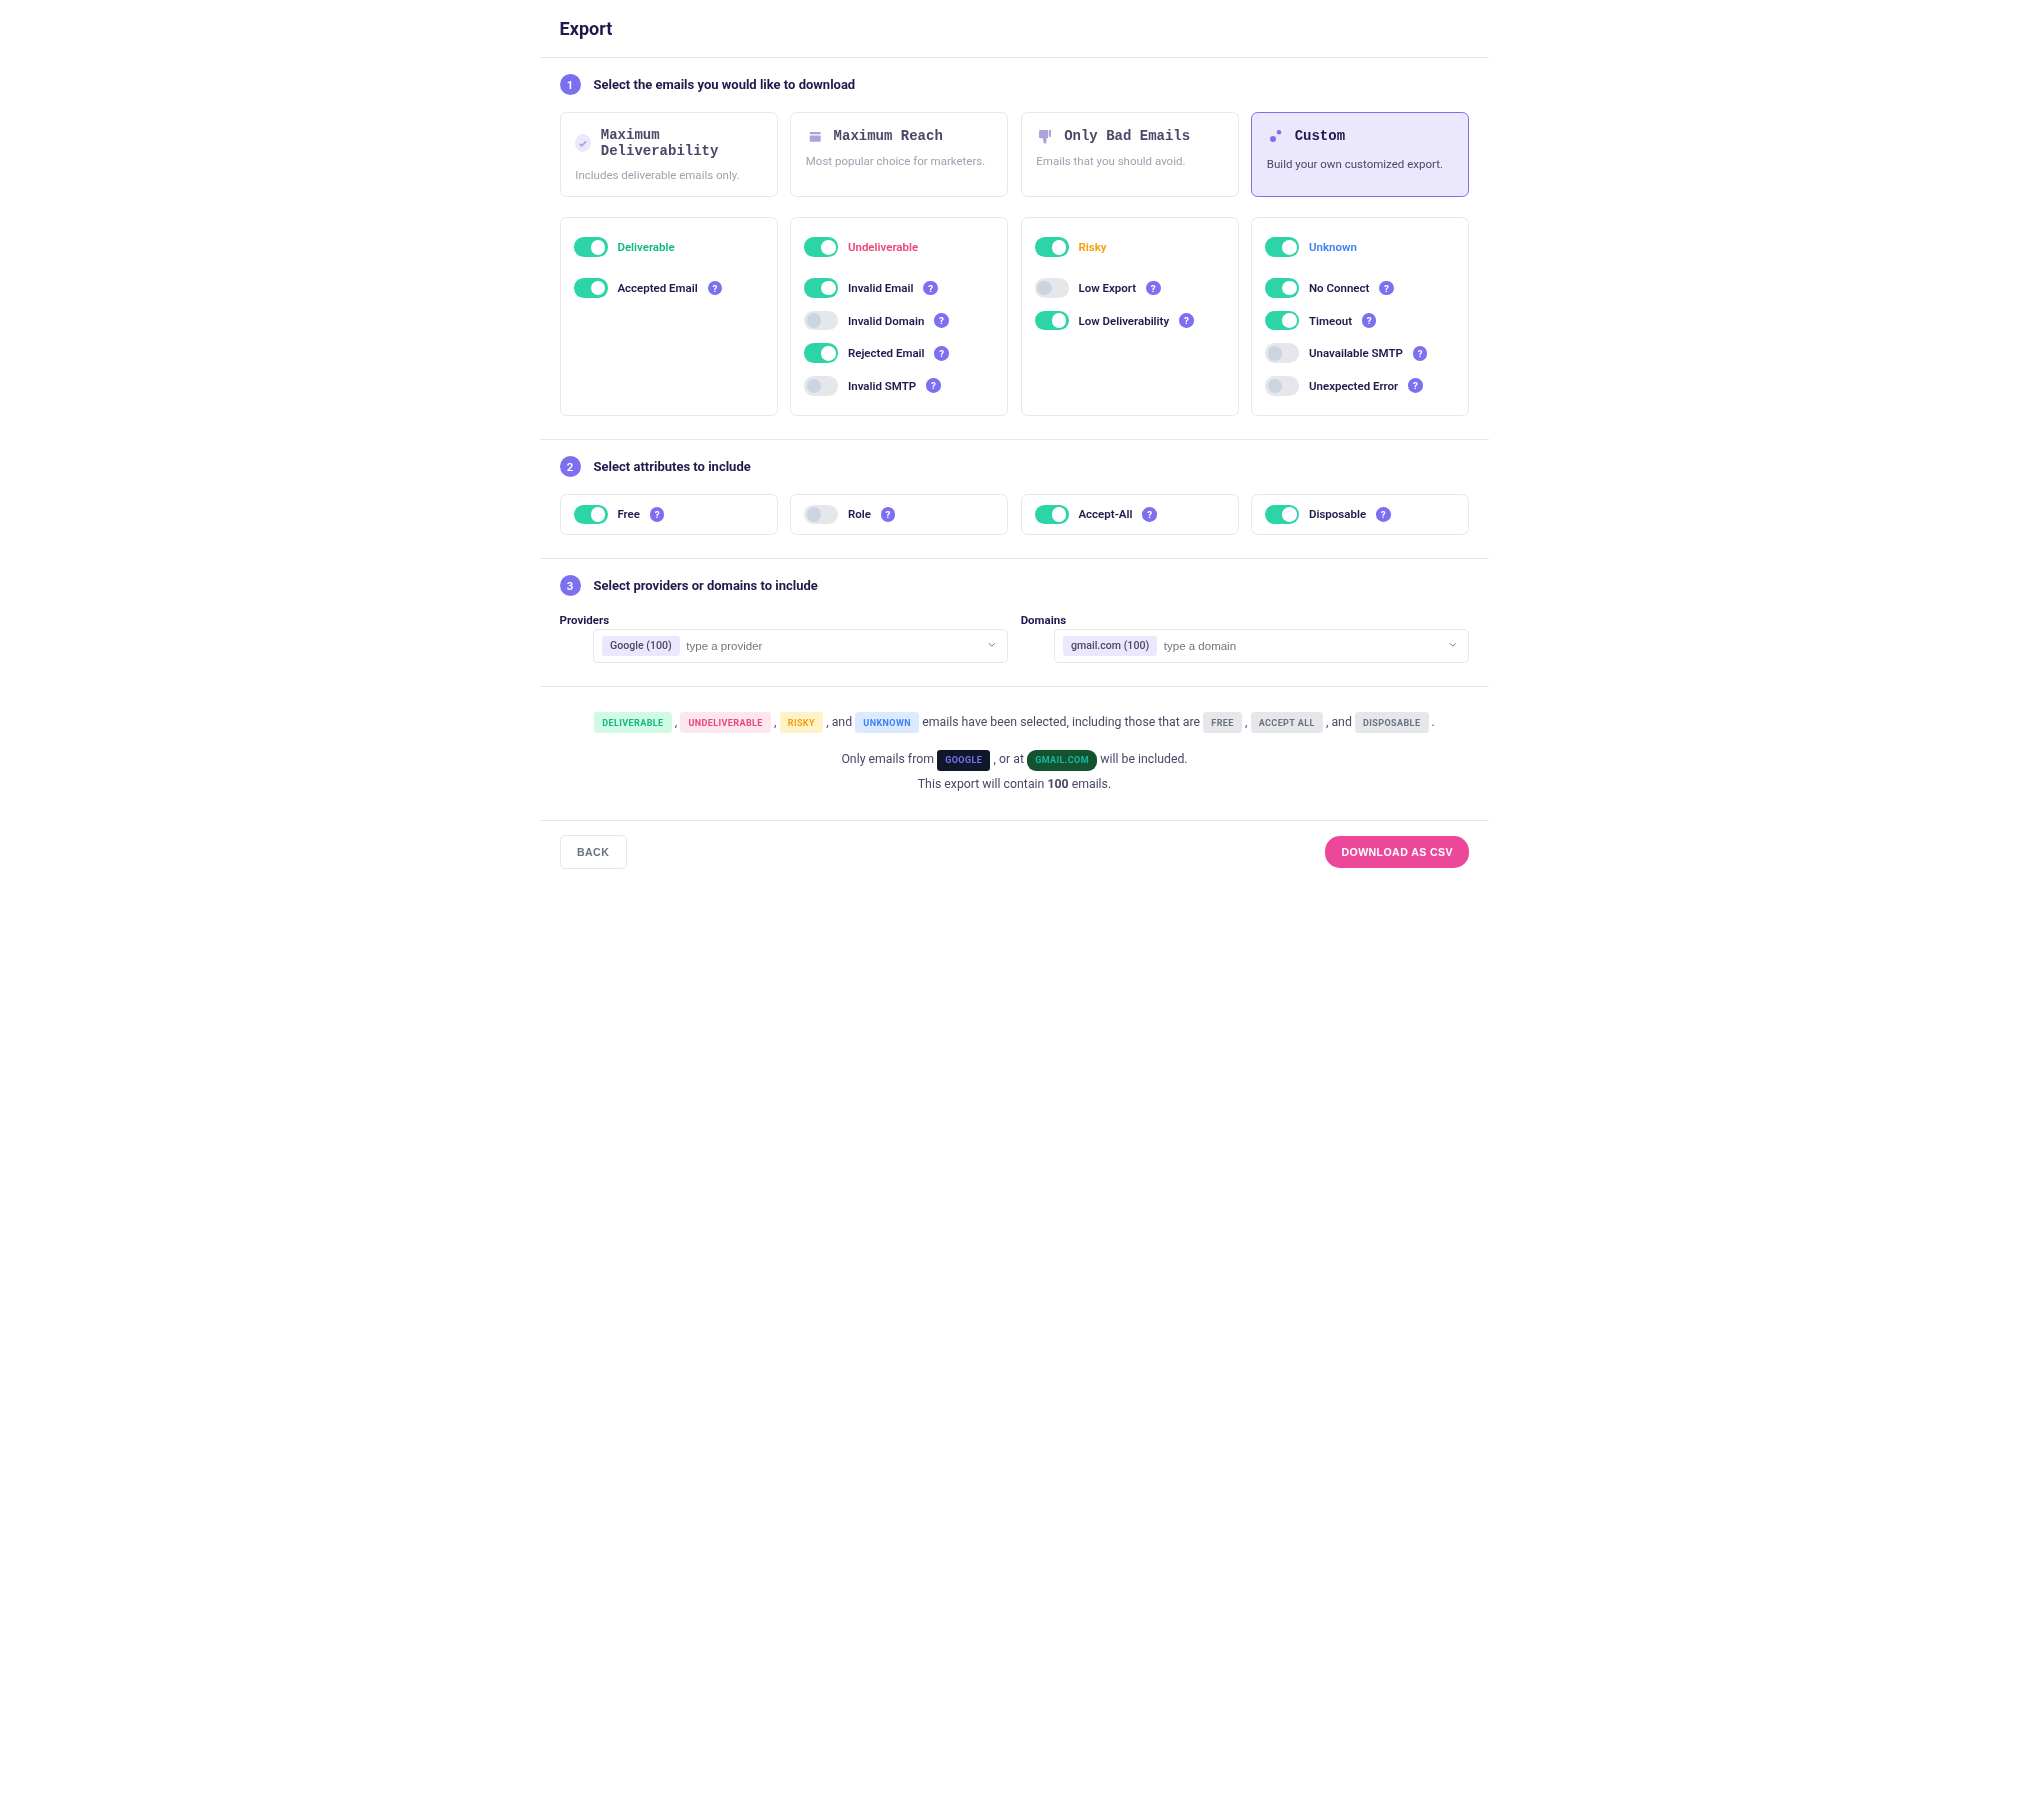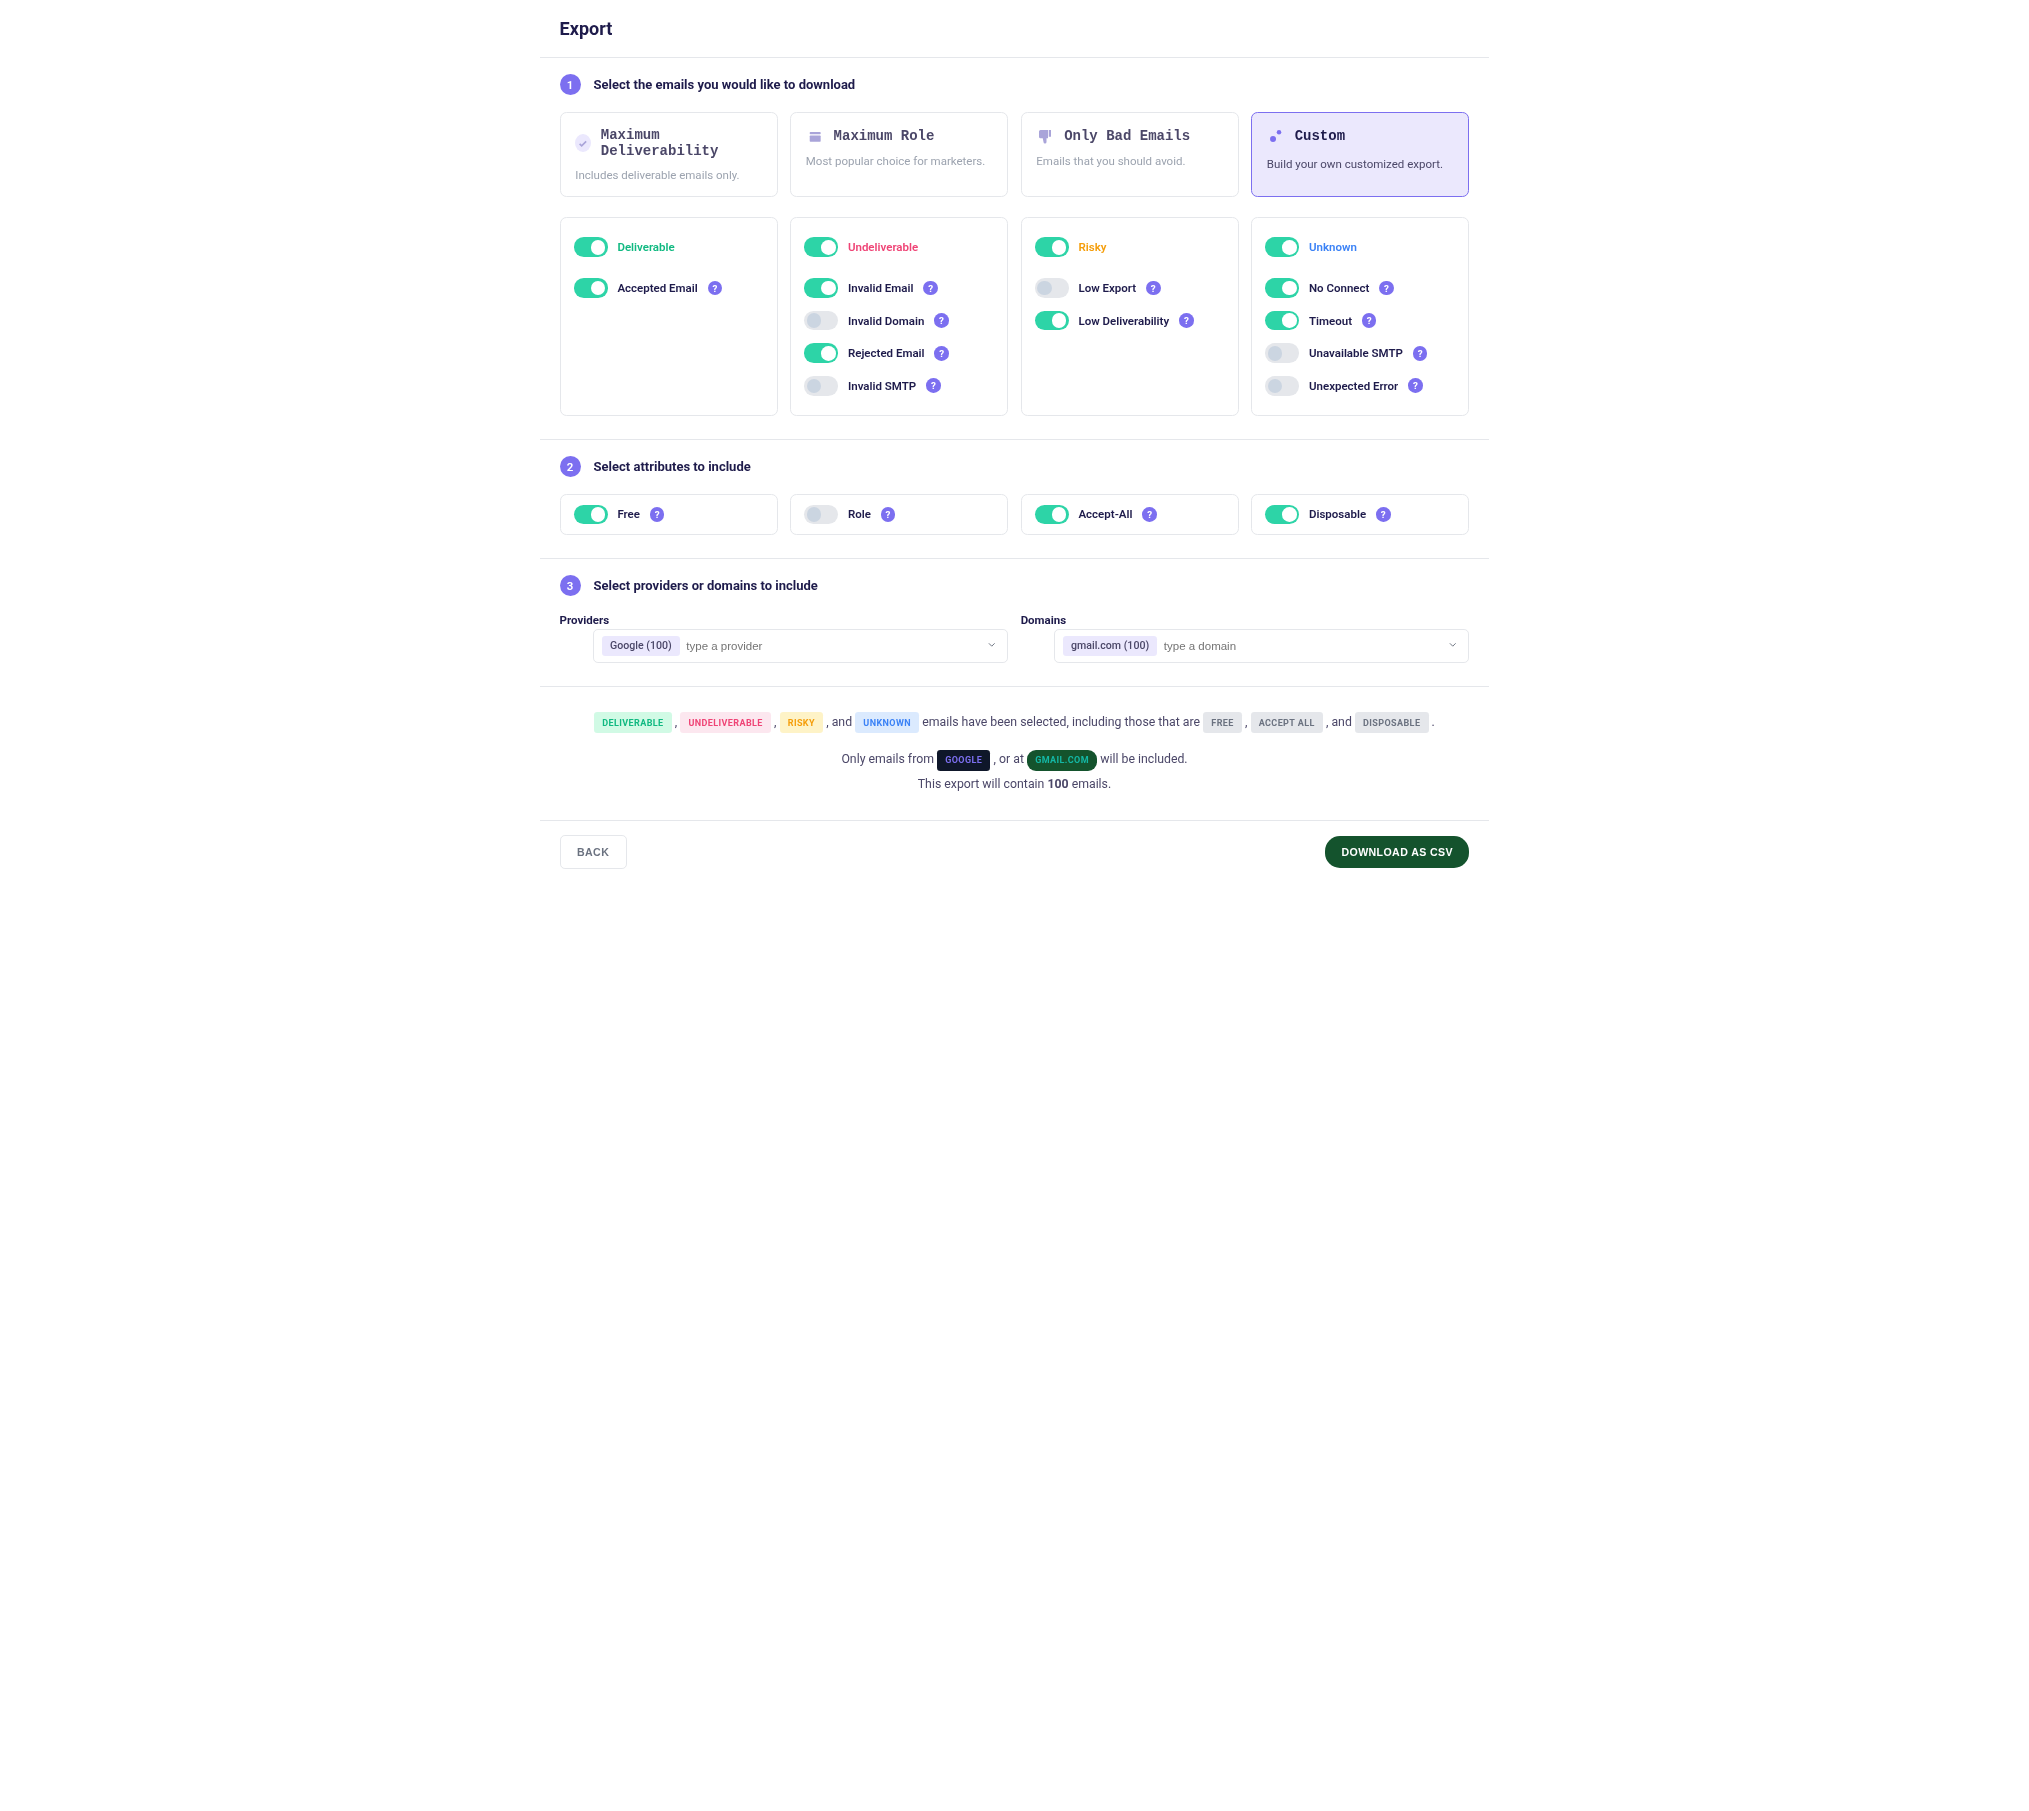--- a/index.html
+++ b/index.html
@@ -50,21 +50,21 @@
 .pill.deliverable { background: #d1fae5; color: #10b981; }
 .pill.undeliverable { background: #fce7ef; color: #ef4476; }
 .pill.risky { background: #fef3c7; color: #f59e0b; }
 .pill.unknown { background: #dbeafe; color: #3b82f6; }
 .pill.gray { background: #e5e7eb; color: #6b7280; }
 .pill.provider { background: #0f172a; color: #7c6ff0; }
 .pill.domain { background: #14532d; color: #14b8a6; border-radius: 9px; }
 .footer { padding: 14.7px 19.6px; display: flex; justify-content: space-between; align-items: center; }
 .btn { padding: 9.8px 16.4px; border-radius: 4.9px; font-size: 10.6px; font-weight: 700; letter-spacing: 0.4px; cursor: pointer; border: none; }
 .btn-back { background: #fff; border: 0.8px solid #e5e7eb; color: #6b7280; }
-.btn-primary { background: #14532d; color: #fff; border-radius: 15px; }
+.btn-primary { background: #ec4899; color: #fff; border-radius: 15px; }
 .icon-check-circle { width: 18px; height: 18px; border-radius: 50%; background: #ebe8fd; display: flex; align-items: center; justify-content: center; }
 .icon-check-circle svg { width: 9.8px; height: 9.8px; }
 </style>
 </head>
 <body>
 
 <div class="container">
 
   <div class="header">
     <h1>Export</h1>
@@ -90,21 +90,21 @@
       </div>
 
       <div class="preset-card">
         <div class="preset-head">
           <div class="preset-icon">
             <svg viewBox="0 0 24 24" width="16.4" height="16.4" fill="#a9a4d9">
                 <rect x="4" y="6" width="16" height="3" rx="1"></rect>
                 <rect x="4" y="11" width="16" height="9" rx="1"></rect>
               </svg>
           </div>
-          <div class="preset-title">Maximum Role</div>
+          <div class="preset-title">Maximum Reach</div>
         </div>
         <div class="preset-desc">Most popular choice for marketers.</div>
       </div>
 
       <div class="preset-card">
         <div class="preset-head">
           <div class="preset-icon">
             <svg viewBox="0 0 24 24" width="18" height="18" fill="#a9a4d9">
                 <path d="M17 4h3v9h-3zM14 4H6a2 2 0 00-2 2v7a2 2 0 002 2h3l1 5a2 2 0 004 0v-5h2V4z"></path>
               </svg>

